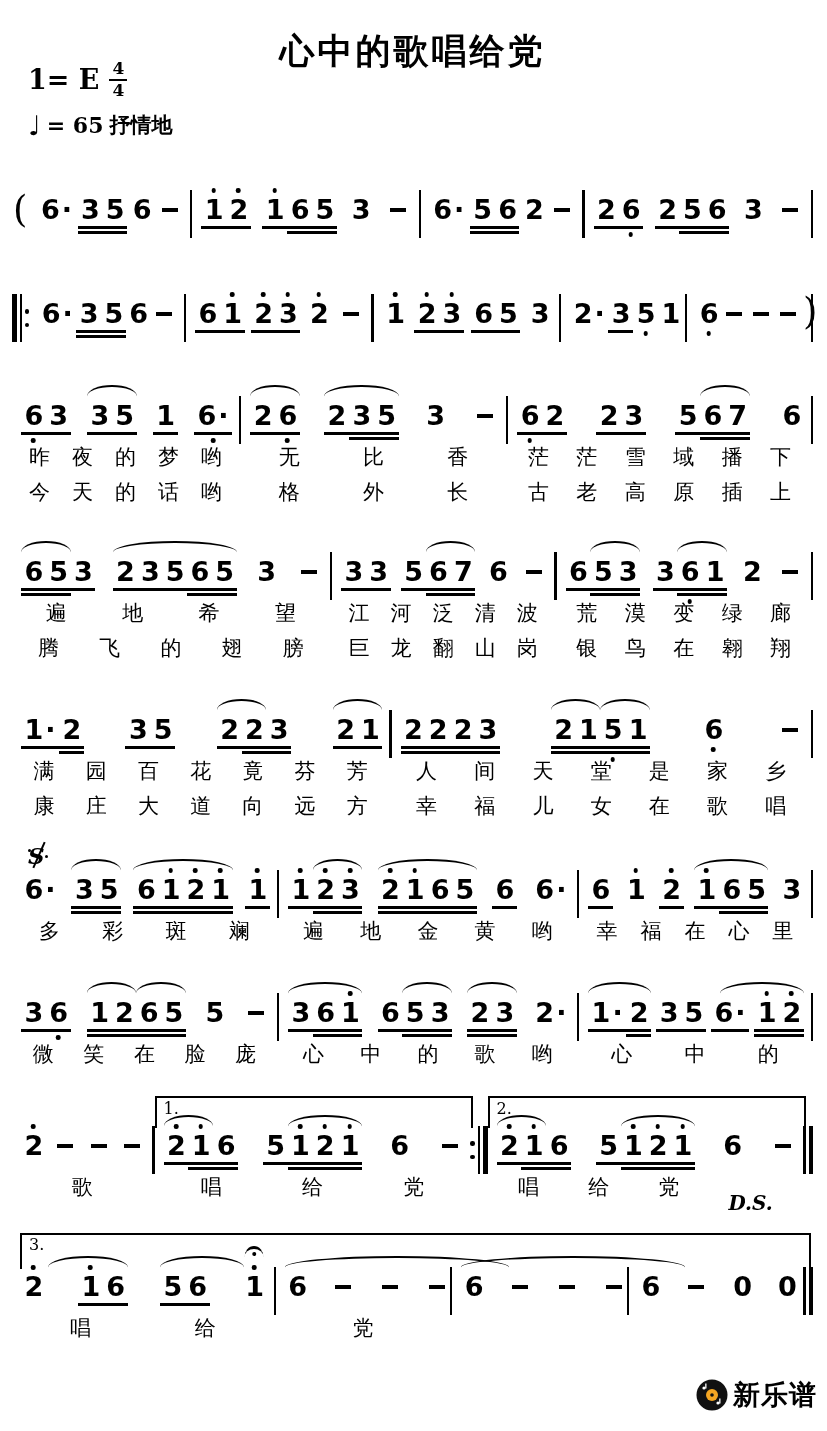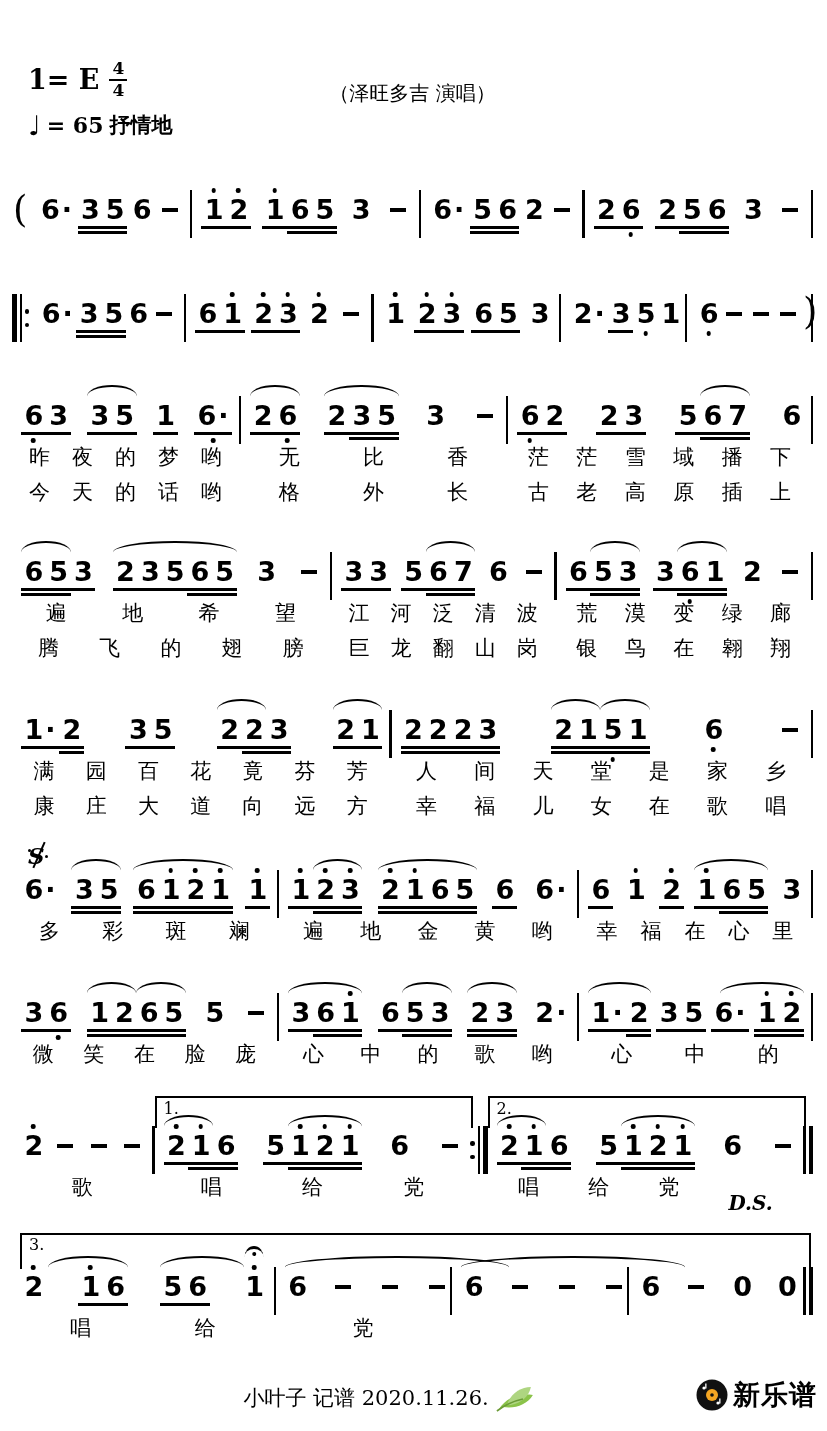--- a/index.html
+++ b/index.html
@@ -77,21 +77,21 @@
                font-family:"DejaVu Serif",serif;font-size:21px;display:flex;align-items:center;gap:4px;}
   .brand{position:absolute;right:10px;top:0;display:flex;align-items:center;gap:4px;}
   .brandname{font-size:27px;font-weight:800;letter-spacing:1px;}
 </style>
 </head>
 <body>
 
 <div class="page">
 
   <div class="hdr">
-    <div class="subtitle">（泽旺多吉 演唱）</div>
+    <div class="title">心中的歌唱给党</div>
     <div class="keyblock">
       <div class="keyline">
         <span>1= E</span>
         <span class="frac">
           <span class="fn">4</span>
           <span class="fd">4</span>
         </span>
       </div>
       <div class="tempoline">
         <span class="nglyph">♩</span>
@@ -1665,28 +1665,20 @@
           </div>
         </div>
         <div class="barwrap" style="margin-top: 36px;">
           <div class="bar"></div>
           <div class="bar thick"></div>
         </div>
       </div>
     </div>
 
   <div class="foot">
-    <div class="transcriber">
-      <span>小叶子 记谱 2020.11.26.</span>
-      <svg width="44" height="30" viewBox="0 0 44 30">
-        <path d="M6 26 C14 14 26 10 40 12 C34 22 22 26 10 24 Z" fill="#8bc34a"></path>
-        <path d="M14 22 C18 10 28 4 38 4 C36 14 28 20 18 22 Z" fill="#aed581"></path>
-        <path d="M4 28 C12 22 20 18 30 16" stroke="#6b9b37" stroke-width="1.6" fill="none"></path>
-      </svg>
-    </div>
     <div class="brand">
       <svg width="34" height="34" viewBox="0 0 34 34">
         <circle cx="17" cy="17" r="15.5" fill="#111"></circle>
         <circle cx="17" cy="17" r="6" fill="#f5a623"></circle>
         <circle cx="17" cy="17" r="1.8" fill="#111"></circle>
         <circle cx="9" cy="10" r="1.6" fill="#fff"></circle>
         <rect x="10.2" y="5.5" width="1.3" height="5" fill="#fff"></rect>
         <circle cx="23" cy="25" r="1.6" fill="#fff"></circle>
         <rect x="24.2" y="20.5" width="1.3" height="5" fill="#fff"></rect>
       </svg>

